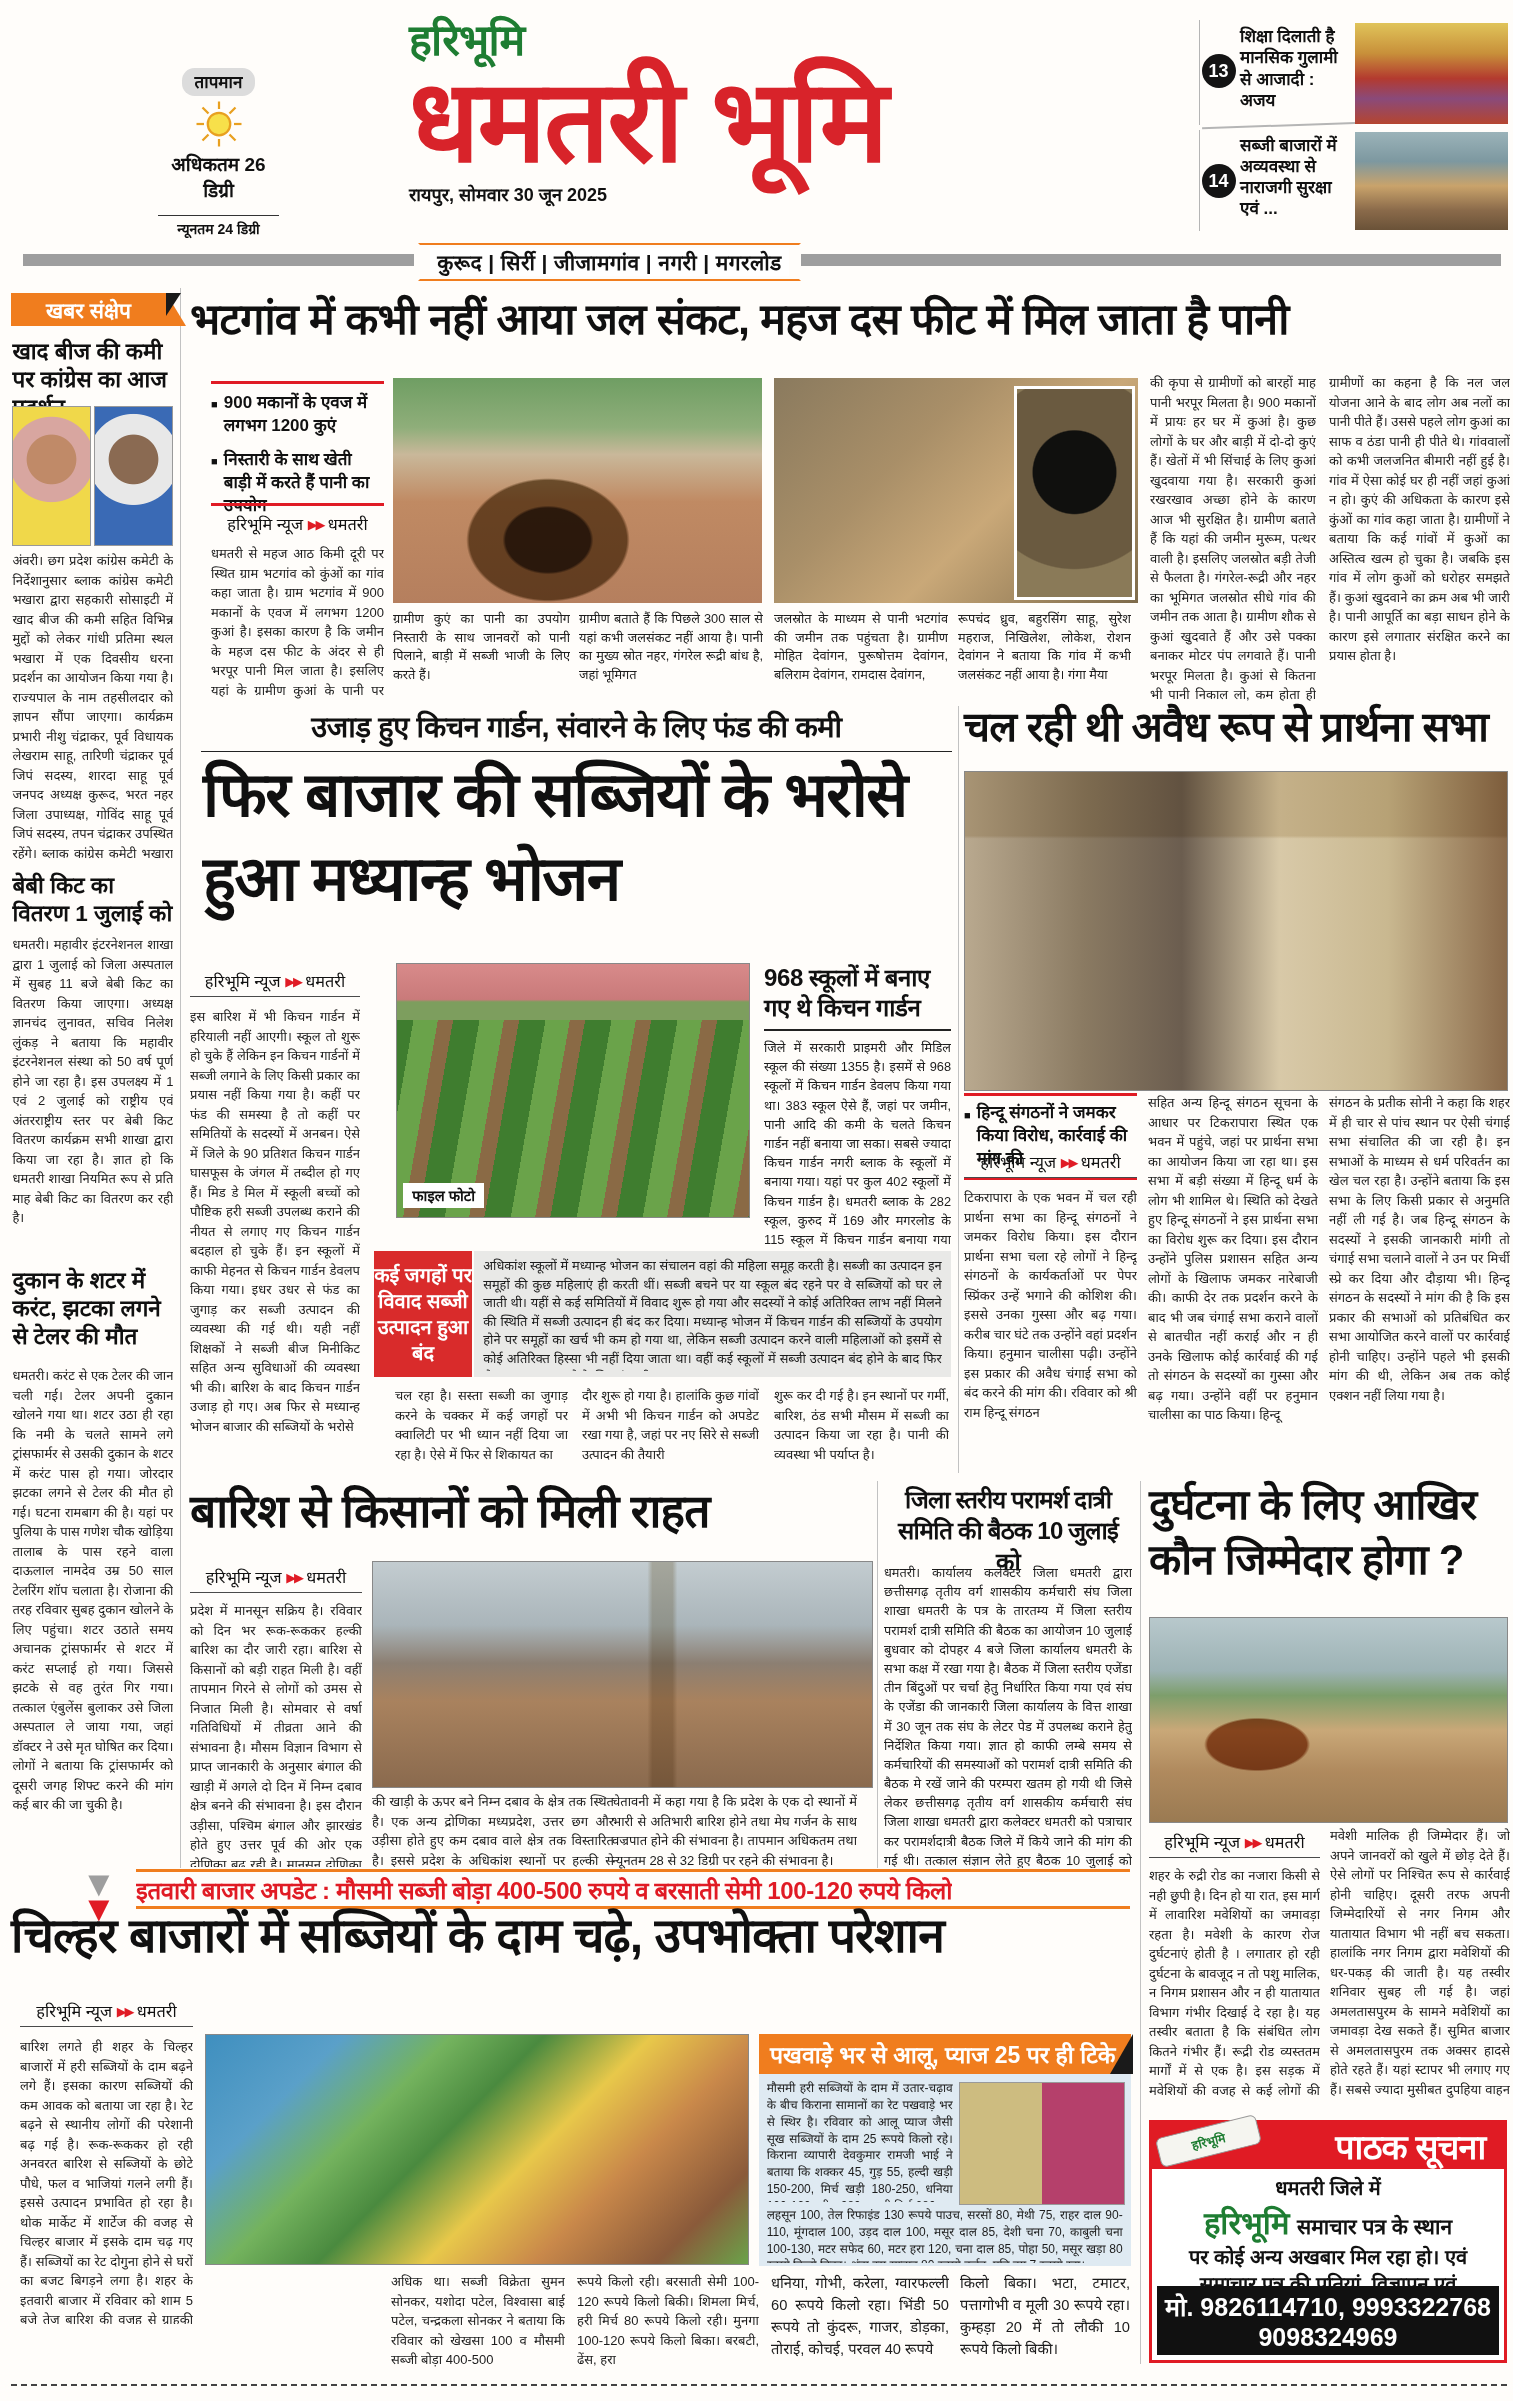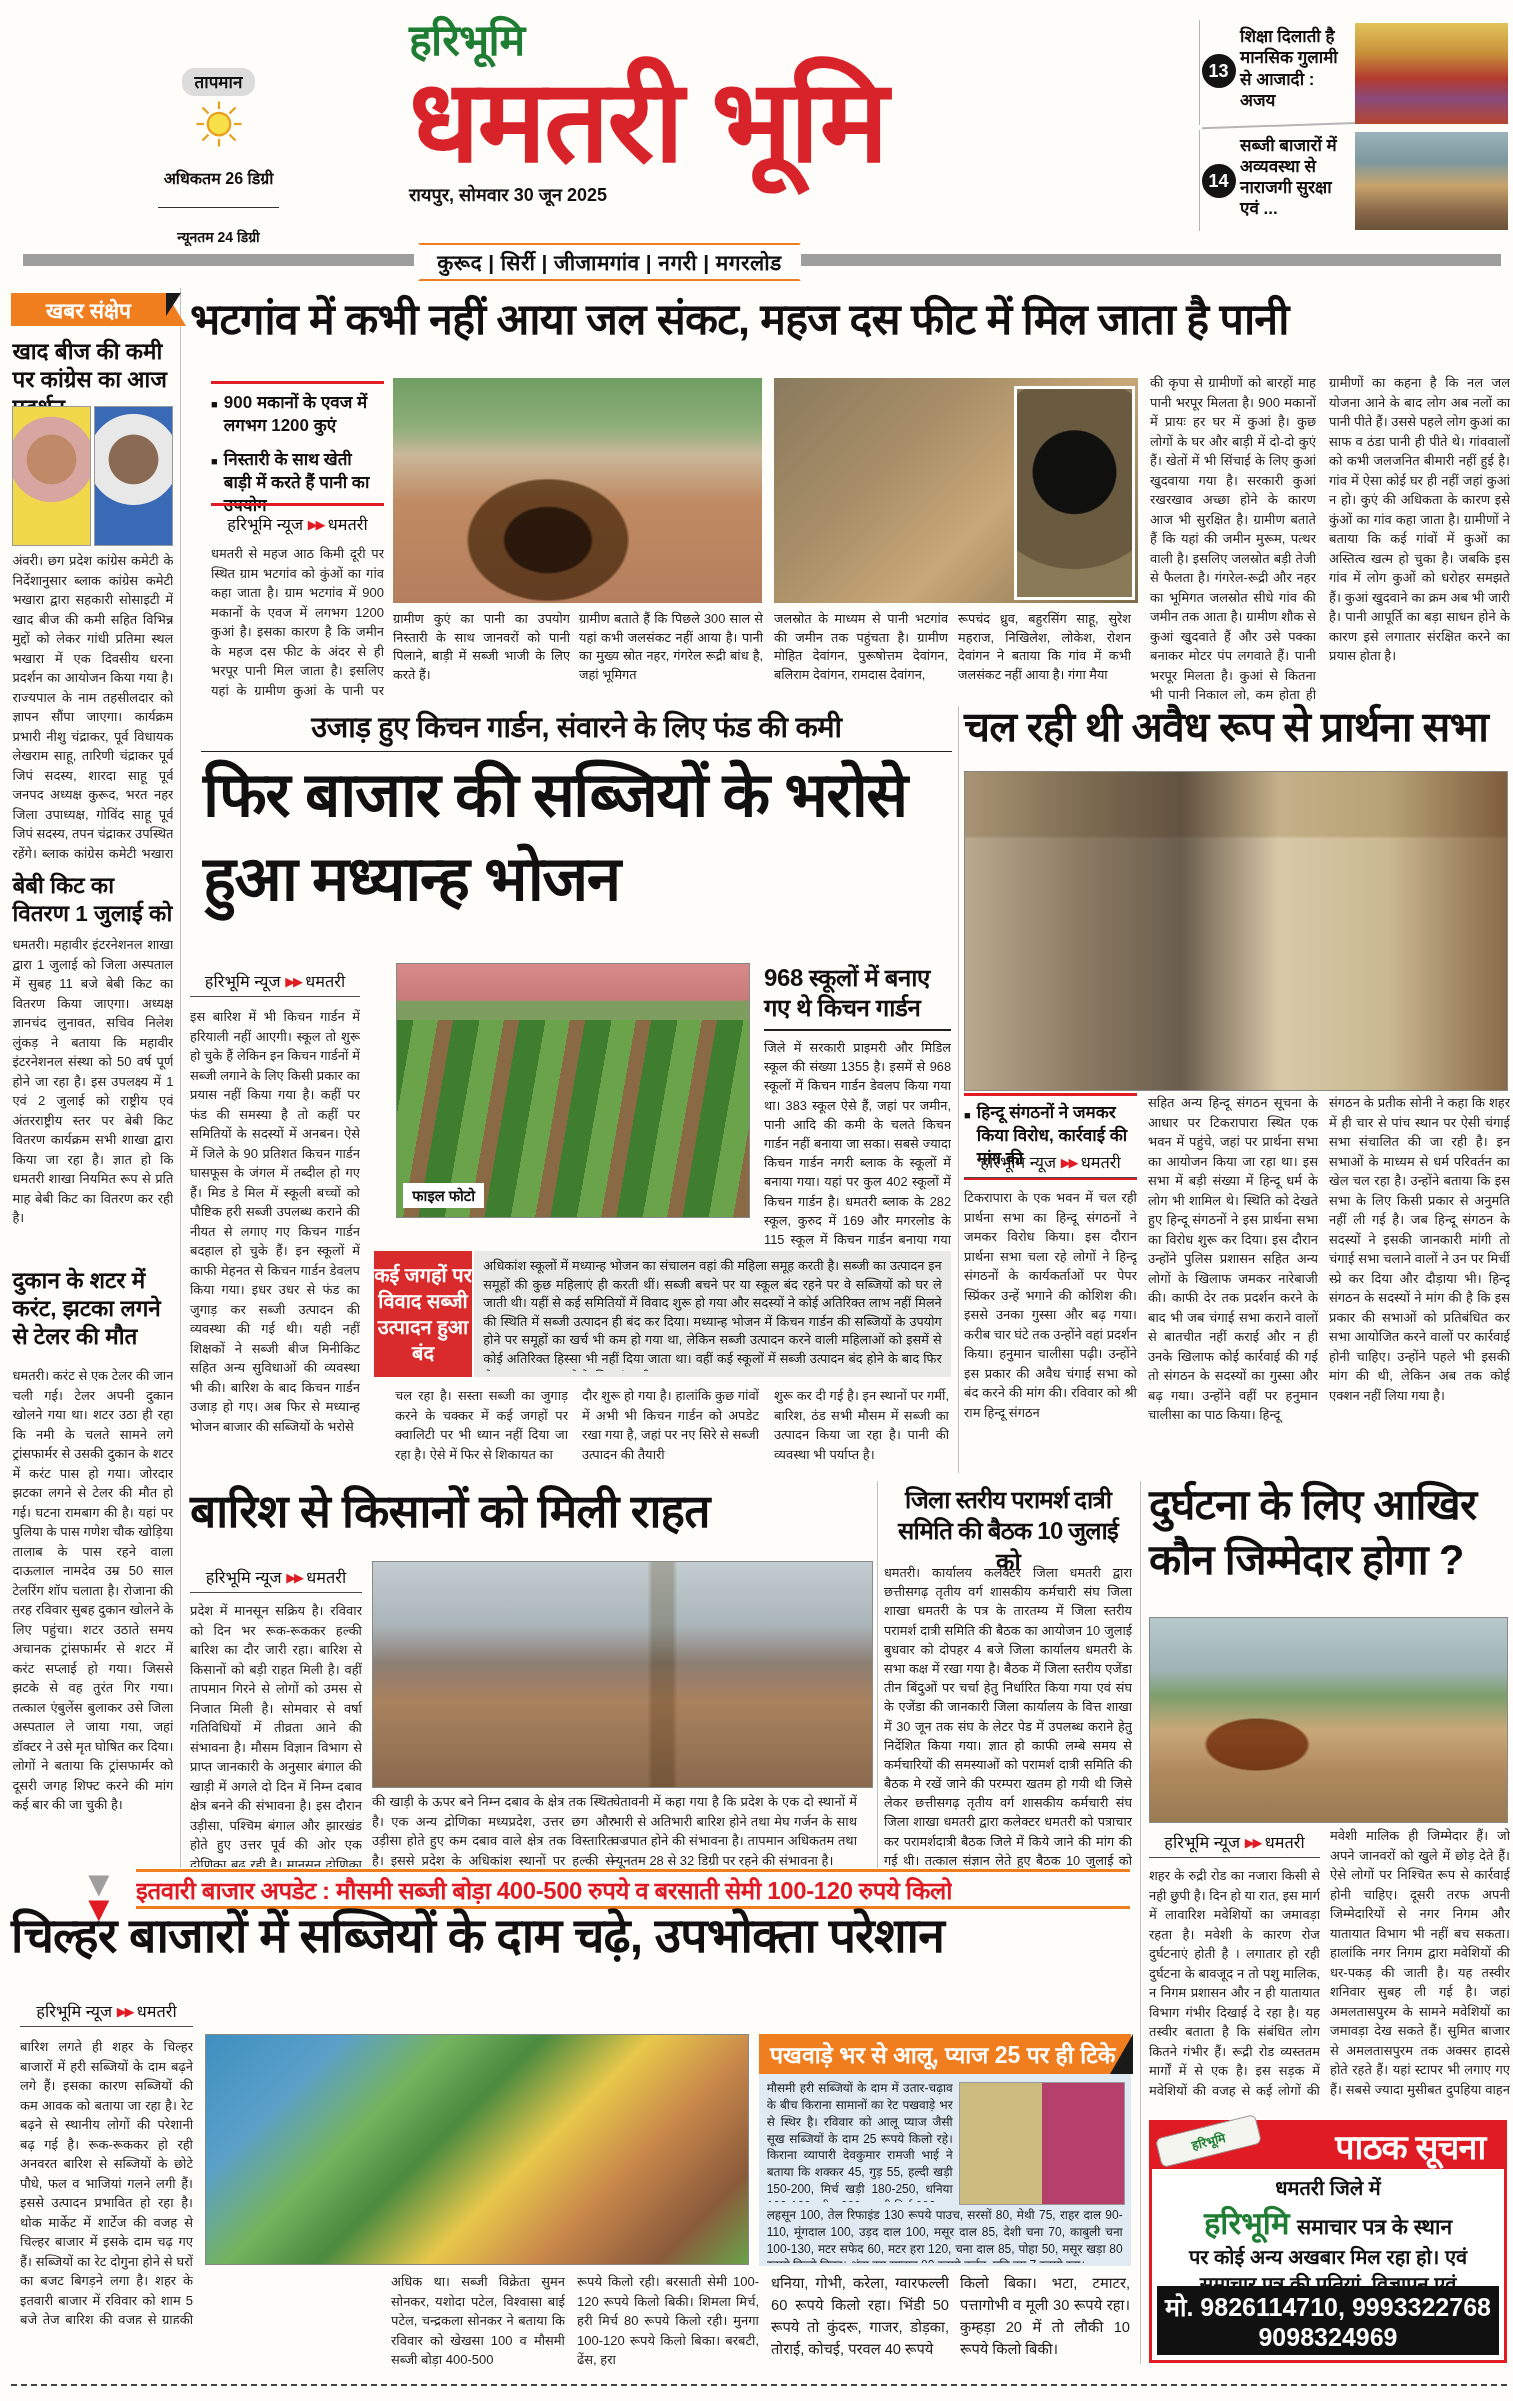--- a/index.html
+++ b/index.html
@@ -39,21 +39,21 @@
             <line x1="2" y1="32" x2="12" y2="32"></line>
             <line x1="52" y1="32" x2="62" y2="32"></line>
             <line x1="10" y1="10" x2="18" y2="18"></line>
             <line x1="46" y1="46" x2="54" y2="54"></line>
             <line x1="10" y1="54" x2="18" y2="46"></line>
             <line x1="46" y1="18" x2="54" y2="10"></line>
           </g>
           <circle cx="32" cy="32" r="15" fill="#f7e04a" stroke="#e8a020" stroke-width="3"></circle>
         </svg>
     </div>
-    <div style="font-weight:bold;font-size:16px;border-bottom:1.5px solid #333;padding-bottom:18px;margin:16px 11px;">अधिकतम 26 डिग्री</div>
+    <div style="font-weight:bold;font-size:19px;border-bottom:1.5px solid #333;padding-bottom:12px;margin:0 11px;">अधिकतम 26 डिग्री</div>
     <div style="font-weight:bold;font-size:14px;padding-top:3.1px;">न्यूनतम 24 डिग्री</div>
   </div>
 
   <div class="abs" style="left:409px;top:9.3px;width:743px;">
     <div style="color:#1e7d32;font-weight:bold;font-size:43px;letter-spacing:-0.8px;">हरिभूमि</div>
     <div style="color:#d8232a;font-weight:bold;font-size:115px;line-height:1.0;letter-spacing:-2.3px;margin-top:-4.6px;">धमतरी भूमि</div>
     <div style="font-weight:bold;font-size:18px;margin-top:3.1px;">रायपुर, सोमवार 30 जून 2025</div>
   </div>
 
   <div class="abs" style="left:1202px;top:122px;width:302px;border-top:2.3px solid #b5b5b5;transform:rotate(-2deg);"></div>

